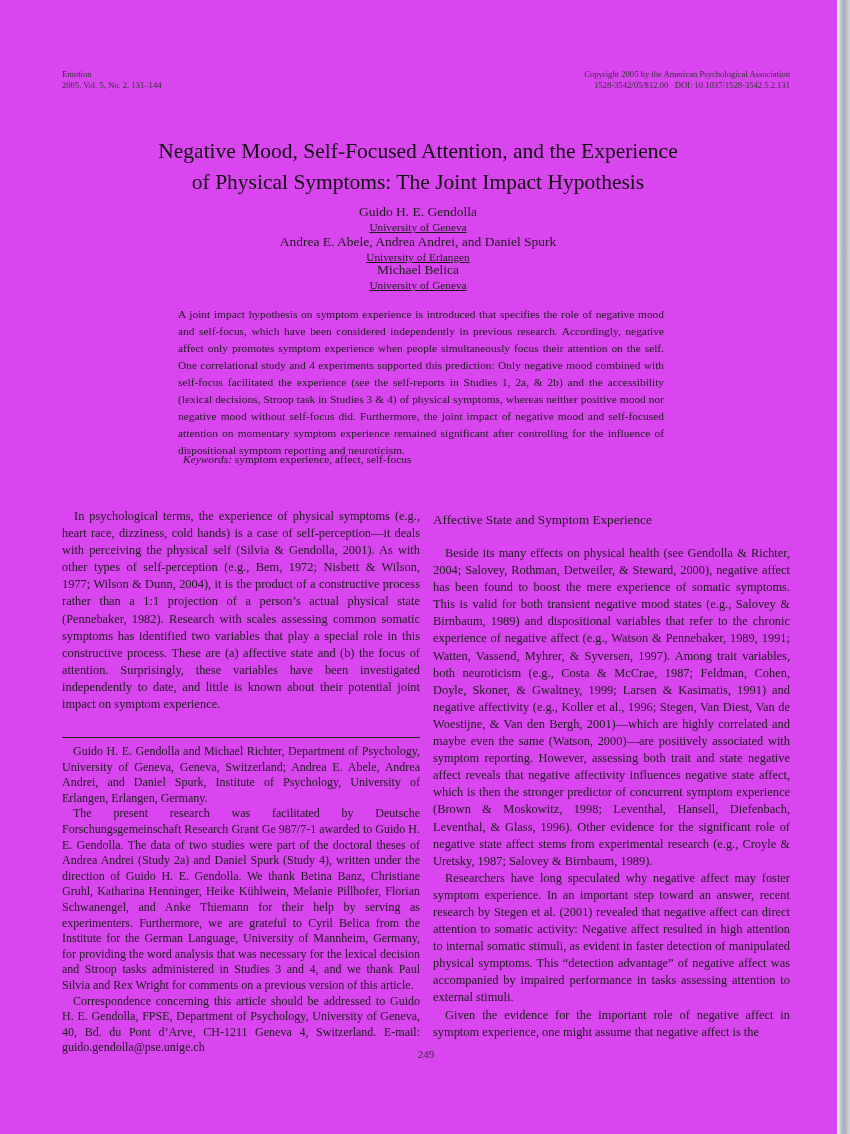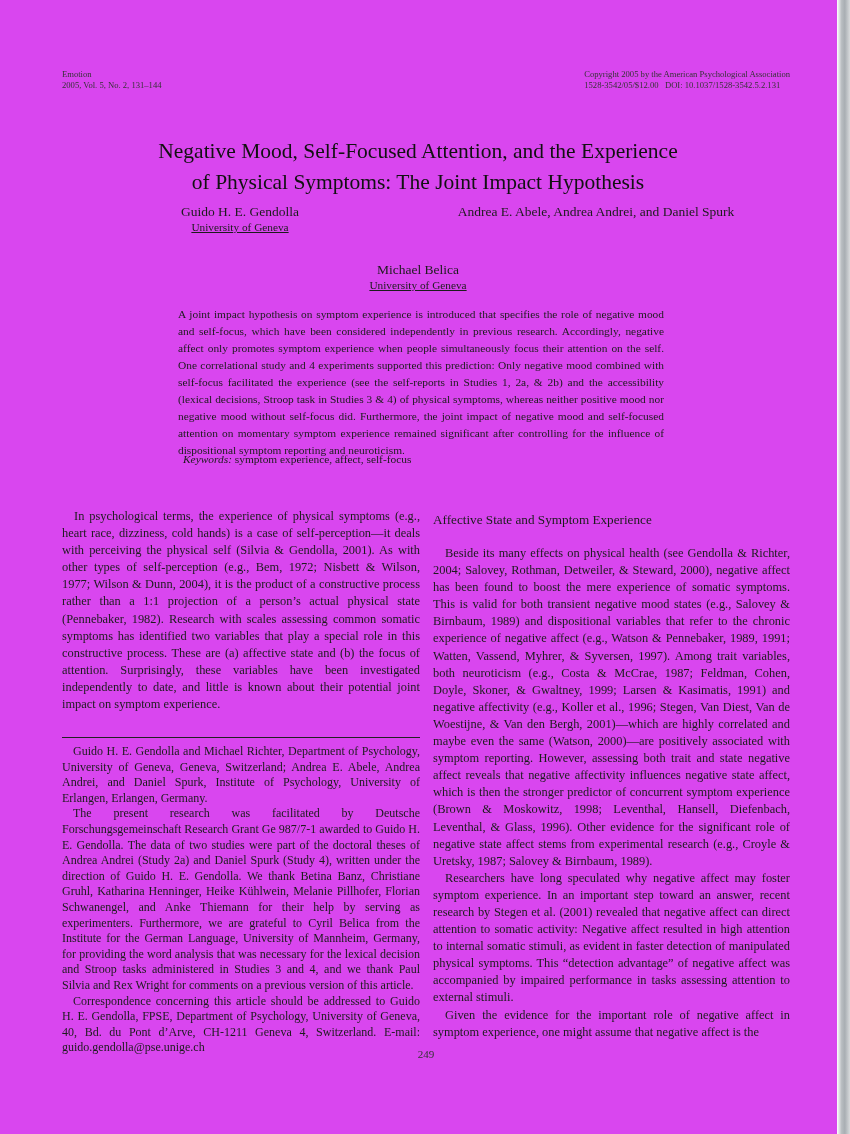--- a/index.html
+++ b/index.html
@@ -19,31 +19,33 @@
     width: 13px; height: 100%;
     background: linear-gradient(to right, #ffffff 0%, #b9bdc1 35%, #a9aeb3 60%, #d8dadc 100%);
   }
   .hdr-left {
     position: absolute; left: 62px; top: 69px;
     font-size: 8.6px; line-height: 10.5px; color: #333;
   }
   .hdr-right {
     position: absolute; right: 60px; top: 69px;
     font-size: 8.6px; line-height: 10.5px; color: #333;
+    text-align: right;
   }
   .title {
     position: absolute; left: 62px; top: 120px; width: 712px;
     font-size: 21.5px; line-height: 31px;
     text-align: center; text-wrap: balance;
     color: #111;
     margin-top: 16px;
   }
   .authors-row {
     position: absolute; left: 62px; top: 204px; width: 712px;
     display: flex;
+    flex-direction: column;
   }
   .author-group { flex: 1 1 50%; text-align: center; }
   .author-names { font-size: 13.5px; line-height: 16px; }
   .author-affil { font-size: 11.3px; line-height: 14px; text-decoration: underline; }
   .author-center {
     position: absolute; left: 62px; top: 262px; width: 712px;
     text-align: center;
   }
   .abstract {
     position: absolute; left: 178px; top: 306px; width: 486px;
@@ -102,20 +104,21 @@
 
   <h1 class="title" style="font-weight:normal;">Negative Mood, Self-Focused Attention, and the Experience of Physical Symptoms: The Joint Impact Hypothesis</h1>
 
   <div class="authors-row">
     <div class="author-group">
       <div class="author-names">Guido H. E. Gendolla</div>
       <div class="author-affil">University of Geneva</div>
     </div>
     <div class="author-group">
       <div class="author-names">Andrea E. Abele, Andrea Andrei, and Daniel Spurk</div>
+      <div class="author-affil">University of Erlangen</div>
     </div>
   </div>
 
   <div class="author-center">
     <div class="author-names">Michael Belica</div>
     <div class="author-affil">University of Geneva</div>
   </div>
 
   <div class="abstract">A joint impact hypothesis on symptom experience is introduced that specifies the role of negative mood and self-focus, which have been considered independently in previous research. Accordingly, negative affect only promotes symptom experience when people simultaneously focus their attention on the self. One correlational study and 4 experiments supported this prediction: Only negative mood combined with self-focus facilitated the experience (see the self-reports in Studies 1, 2a, &amp; 2b) and the accessibility (lexical decisions, Stroop task in Studies 3 &amp; 4) of physical symptoms, whereas neither positive mood nor negative mood without self-focus did. Furthermore, the joint impact of negative mood and self-focused attention on momentary symptom experience remained significant after controlling for the influence of dispositional symptom reporting and neuroticism.</div>
 

